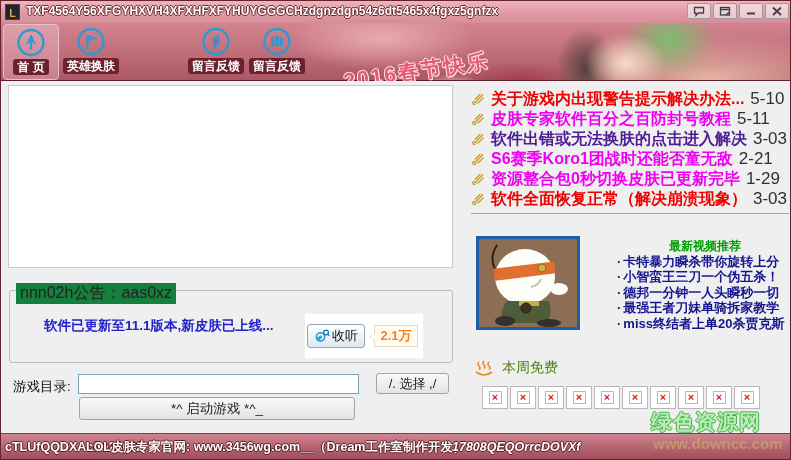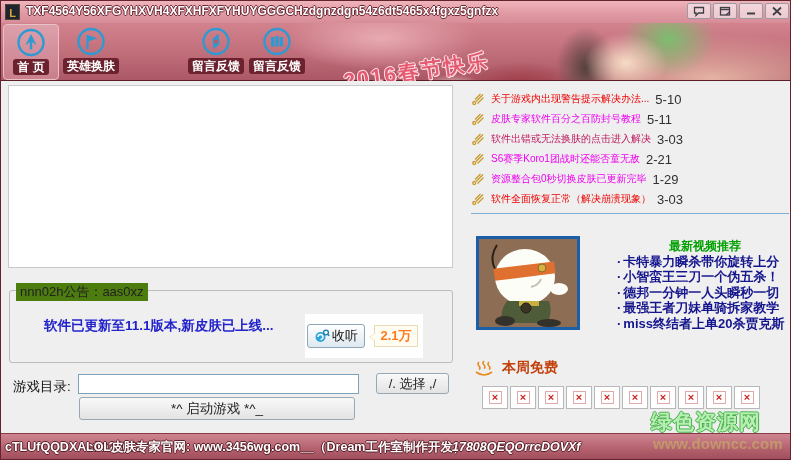--- a/index.html
+++ b/index.html
@@ -42,46 +42,46 @@
           font-weight:bold;color:#e55a70;letter-spacing:2px;white-space:nowrap;
           text-shadow:1px 0 #ffe3e7,-1px 0 #ffe3e7,0 1px #ffe3e7,0 -1px #ffe3e7,1px 1px #ffe3e7;}
   
   .client{position:absolute;left:0;top:80px;width:791px;height:352px;background:#efefef;}
   .content-panel{position:absolute;left:7px;top:4px;width:445px;height:183px;background:#fff;
                  border:1px solid #c9c9c9;}
   
   .news{position:absolute;left:470px;top:8px;width:319px;}
   .news-row{display:flex;align-items:center;height:20px;white-space:nowrap;cursor:pointer;}
   .news-row svg{flex:0 0 auto;margin-right:7px;}
-  .news-title{font-size:10px;font-weight:normal;}
-  .news-date{font-size:13px;color:#303030;margin-left:6px;}
+  .news-title{font-size:16px;font-weight:bold;}
+  .news-date{font-size:17px;color:#303030;margin-left:6px;}
   .hr-blue{position:absolute;left:470px;top:132px;width:318px;border-top:1px solid #7fb0d4;}
   
   .vthumb{position:absolute;left:475px;top:155px;width:104px;height:94px;border:3px solid #1c5fa8;
           background:#8d6e55;overflow:hidden;}
   .vtitle{position:absolute;left:618px;top:157px;width:172px;text-align:center;font-size:12px;
           font-weight:bold;color:#00a000;white-space:nowrap;}
   .vlist{position:absolute;left:616px;top:173px;width:176px;}
   .vitem{font-size:13px;font-weight:bold;color:#15158e;line-height:15.4px;white-space:nowrap;cursor:pointer;}
   .vitem::before{content:"·";margin-right:2px;}
   
   .free-head{position:absolute;left:473px;top:278px;display:flex;align-items:center;gap:8px;}
-  .free-title{font-size:14px;font-weight:bold;color:#c2410c;white-space:nowrap;}
+  .free-title{font-size:14px;font-weight:normal;color:#4d7c0f;white-space:nowrap;}
   .slots{position:absolute;left:481px;top:305px;display:flex;gap:2px;}
   .slot{width:26px;height:23px;background:#fff;border:1px solid #b8b8b8;display:flex;
         align-items:center;justify-content:center;}
   .slot .bx{display:inline-flex;align-items:center;justify-content:center;width:13px;height:13px;
         border:1px solid #e2a7a7;color:#cc2222;font-size:11px;font-weight:bold;line-height:11px;}
   .wm-green{position:absolute;left:650px;top:327px;font-size:21px;font-weight:bold;
         letter-spacing:1px;color:#b9efb4;white-space:nowrap;
         text-shadow:1px 0 #46b24a,-1px 0 #46b24a,0 1px #46b24a,0 -1px #46b24a;}
   
   .gbox{position:absolute;left:8px;top:209px;width:444px;height:73px;border:1px solid #bcbcbc;
         border-radius:3px;}
-  .gbox-title{position:absolute;left:6px;top:-8px;background:#4d7c0f;padding:0 4px;font-size:13px;
+  .gbox-title{position:absolute;left:6px;top:-8px;background:#15803d;padding:0 4px;font-size:16px;
         color:#222;white-space:nowrap;}
   .gbox-msg{position:absolute;left:34px;top:26px;font-size:13.5px;font-weight:600;color:#2222cc;
         white-space:nowrap;text-align:right;}
   .listen-wrap{position:absolute;left:295px;top:23px;width:118px;height:44px;background:#fff;
         display:flex;align-items:center;padding:0 2px;}
   .listen-btn{display:flex;align-items:center;gap:2px;width:58px;height:24px;justify-content:center;
         background:linear-gradient(180deg,#ffffff,#dde8f0);border:1px solid #8fa6b6;border-radius:3px;
         font-size:13px;color:#111;cursor:pointer;padding:0;}
   .cnt-bubble{position:relative;margin-left:9px;width:44px;height:22px;background:#fffdf2;
         border:1px solid #e7d9ba;display:flex;align-items:center;justify-content:center;
@@ -208,21 +208,21 @@
         <span class="news-title" style="color: rgb(240, 0, 240);">皮肤专家软件百分之百防封号教程</span>
         <span class="news-date">5-11</span>
       </div>
       <div class="news-row">
         <svg width="13" height="13" viewBox="0 0 13 13">
             <g stroke="#c89a28" stroke-width="1.3" fill="none">
               <circle cx="3.2" cy="10" r="1.5"></circle>
               <path d="M5 8.5 L12 1.5 M4 6.5 L9.5 1 M6.5 10.5 L12.5 4.5"></path>
             </g>
           </svg>
-        <span class="news-title" style="color: #be185d;">软件出错或无法换肤的点击进入解决</span>
+        <span class="news-title" style="color: #4c1d95;">软件出错或无法换肤的点击进入解决</span>
         <span class="news-date">3-03</span>
       </div>
       <div class="news-row">
         <svg width="13" height="13" viewBox="0 0 13 13">
             <g stroke="#c89a28" stroke-width="1.3" fill="none">
               <circle cx="3.2" cy="10" r="1.5"></circle>
               <path d="M5 8.5 L12 1.5 M4 6.5 L9.5 1 M6.5 10.5 L12.5 4.5"></path>
             </g>
           </svg>
         <span class="news-title" style="color: rgb(240, 0, 240);">S6赛季Koro1团战时还能否童无敌</span>

